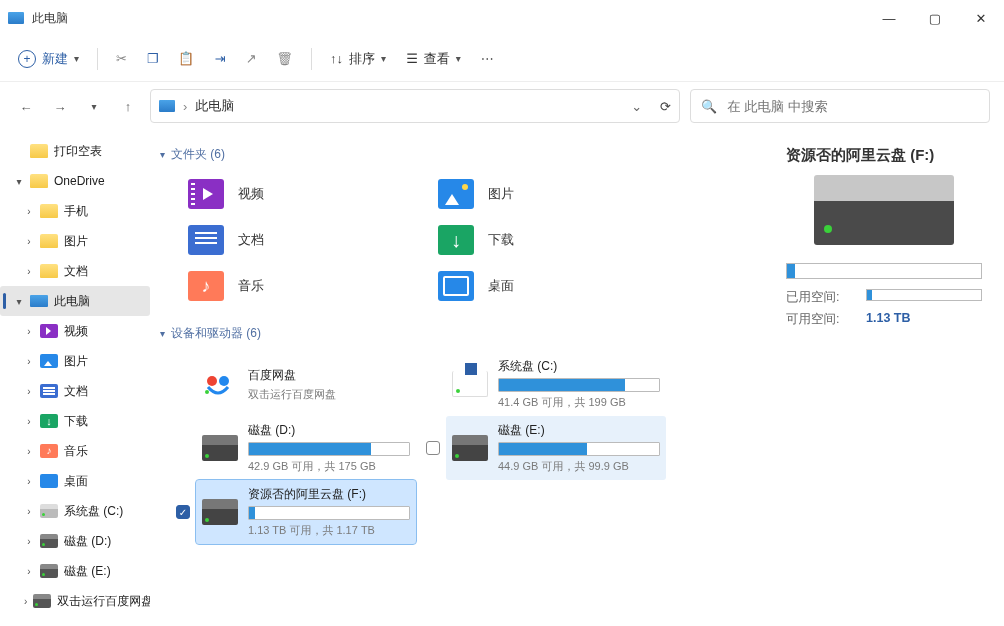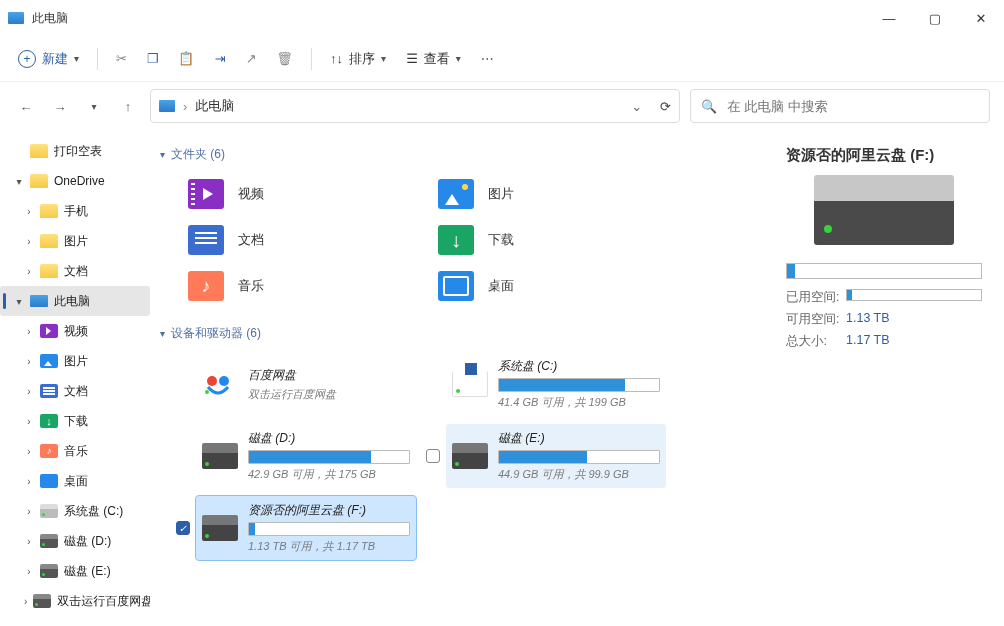--- a/index.html
+++ b/index.html
@@ -68,21 +68,21 @@
 .bi-pic::before { content: ""; position: absolute; right: 6px; top: 5px; width: 6px; height: 6px; background: #ffd74a; border-radius: 50%; }
 .bi-doc { background: #3b6dd1; position: relative; }
 .bi-doc::after { content: ""; position: absolute; left: 7px; top: 7px; right: 7px; height: 2px; background: #fff; box-shadow: 0 5px 0 #fff, 0 10px 0 #fff; }
 .bi-dl { background: #1aa564; color: #fff; font-size: 20px; line-height: 30px; text-align: center; }
 .bi-dl::after { content: "↓"; }
 .bi-mus { background: #ff7a59; color: #fff; font-size: 18px; line-height: 30px; text-align: center; }
 .bi-mus::after { content: "♪"; }
 .bi-desk { background: #2688e8; position: relative; }
 .bi-desk::after { content: ""; position: absolute; inset: 5px; border: 2px solid #fff; border-radius: 2px; }
 
-.drives { display: grid; grid-template-columns: repeat(2, 240px); gap: 8px 10px; margin-left: 16px; font-style: italic; }
+.drives { display: grid; grid-template-columns: repeat(2, 240px); gap: 0 10px; margin-left: 16px; }
 .drive-cell { display: flex; align-items: center; gap: 6px; }
 .drive-cell .chk { width: 14px; height: 14px; border: 1.3px solid #888; border-radius: 3px; display: flex; align-items: center; justify-content: center; font-size: 10px; color: #fff; }
 .drive-cell .chk.checked { background: #2d5fa6; border-color: #2d5fa6; }
 .drive-cell .chk.hidden { visibility: hidden; }
 .ditem { flex: 1; display: flex; align-items: center; gap: 10px; padding: 6px; border-radius: 3px; }
 .ditem.sel { background: #cfe6ff; outline: 1px solid #8abef0; }
 .ditem.hov { background: #e7f1fb; }
 .drive-ic { width: 36px; height: 26px; background: #c9c9c9; border-radius: 2px; border-top: 10px solid #e0e0e0; position: relative; flex-shrink: 0; }
 .drive-ic::after { content: ""; position: absolute; left: 3px; bottom: 3px; width: 4px; height: 4px; background: #3ad13a; border-radius: 50%; }
 .drive-ic.dark { background: #444; border-top-color: #777; }
@@ -96,23 +96,23 @@
 .bar { height: 14px; border: 1px solid #bbb; border-radius: 1px; overflow: hidden; background: #fff; }
 .bar .fill { height: 100%; background: #2f91da; }
 
 .details { width: 240px; padding: 16px 22px; font-size: 12.5px; color: #333; }
 .details .dtitle { font-size: 15px; font-weight: 600; margin-bottom: 6px; }
 .details .dsubt { color: #5c5c5c; margin-bottom: 16px; }
 .details .big-drive { width: 140px; height: 70px; margin: 10px auto 18px; background: #4a4a4a; border-top: 26px solid #c7c7c7; border-radius: 3px; position: relative; }
 .details .big-drive::after { content: ""; position: absolute; left: 10px; bottom: 12px; width: 8px; height: 8px; background: #3ad13a; border-radius: 50%; }
 .details .dbar { height: 16px; border: 1px solid #bbb; background: #fff; margin-bottom: 10px; }
 .details .dbar .fill { height: 100%; background: #2f91da; }
-.details .row { display: flex; gap: 4px; margin-bottom: 5px; }
+.details .row { display: flex; gap: 24px; margin-bottom: 5px; }
 .details .row .k { width: 56px; color: #666; }
-.details .row .v { color: #2d5fa6; }
+.details .row .v { color: #2d5fa6; font-weight: bold; }
 </style>
 </head>
 <body>
 
 <div class="titlebar">
   <div class="icon-box"></div>
   <div class="title">此电脑</div>
   <div class="winbtns">
     <div class="winbtn">—</div>
     <div class="winbtn">▢</div>
@@ -384,20 +384,16 @@
             <div class="v" style="flex:1">
               <div style="height:12px;border:1px solid #bbb;background:#fff">
                 <div style="height:100%;width:4%;background:#2f91da"></div>
               </div>
             </div>
           </div>
           <div class="row">
             <span class="k">可用空间:</span>
             <span class="v">1.13 TB</span>
           </div>
-          <div class="row">
-            <span class="k">总大小:</span>
-            <span class="v">1.17 TB</span>
-          </div>
         </div>
     </div>
   </div>
 </div>
 
 </body></html>

